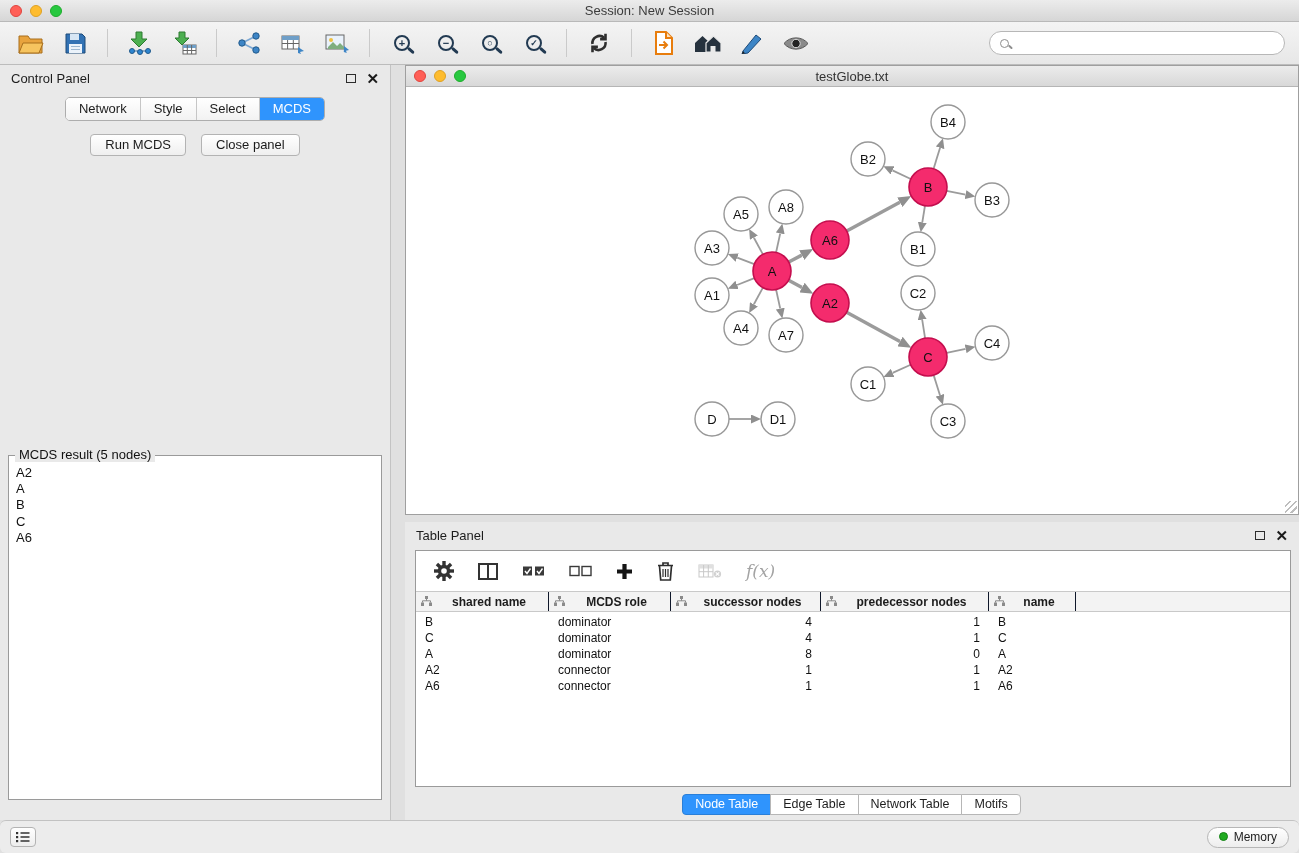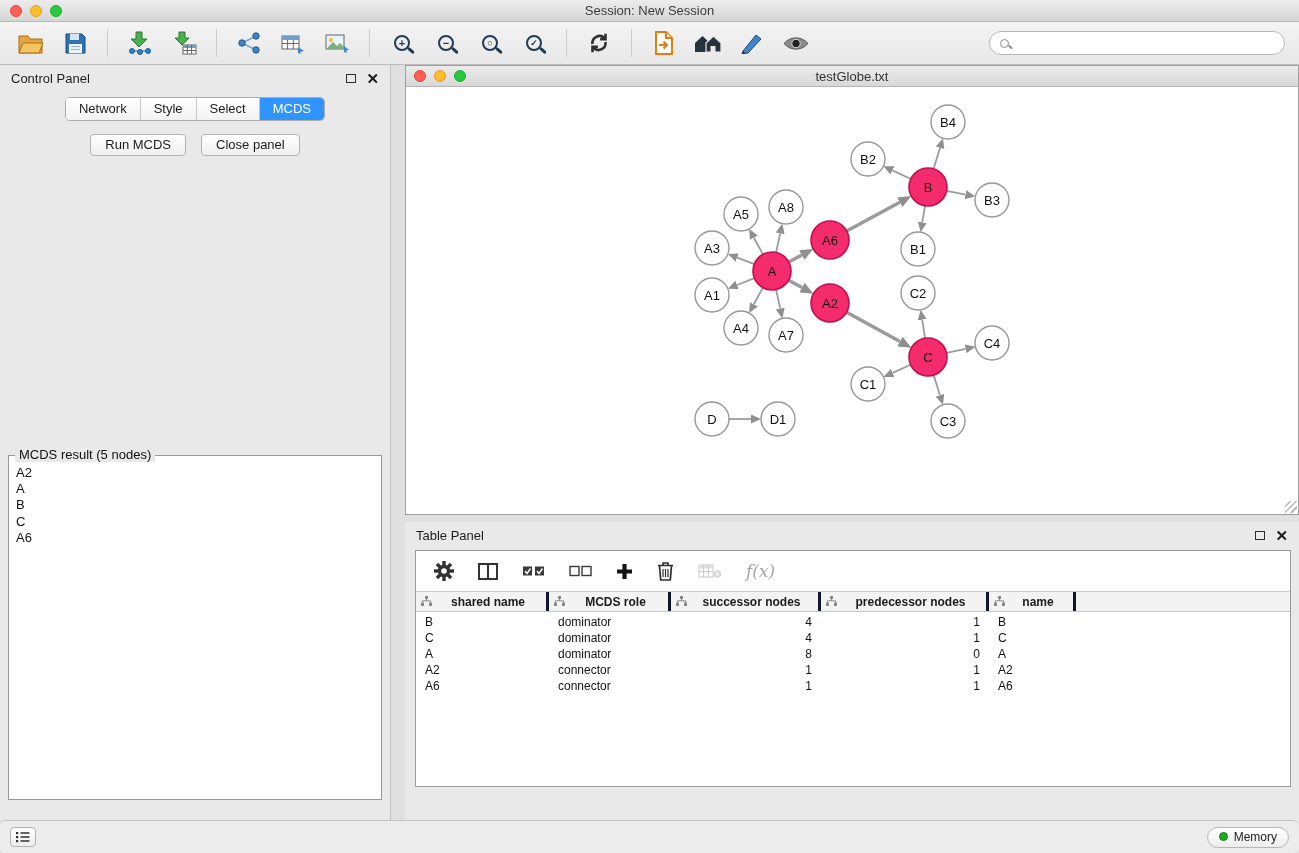--- a/index.html
+++ b/index.html
@@ -81,21 +81,21 @@
 
   
   .table-panel { position:absolute; left:405px; top:522px; width:894px; bottom:26px; background:#e9e9e9; }
   .tp-box { position:absolute; left:10px; right:8px; top:28px; bottom:40px;
     background:#fff; border:1px solid #9a9a9a; display:flex; flex-direction:column; overflow:hidden; }
   .tp-toolbar { height:40px; flex:none; display:flex; align-items:center; gap:24px; padding:0 18px; background:#fff; }
   .tt-btn { display:flex; align-items:center; justify-content:center; }
   .fx { font-family:"DejaVu Serif", serif; font-style:italic; font-size:17px; color:#a3a3a3; }
   .thead { display:flex; height:21px; flex:none; background:#f3f3f3;
     border-top:1px solid #c9c9c9; border-bottom:1px solid #c9c9c9; font-size:12px; color:#1c1c1c; }
-  .th { display:flex; align-items:center; border-right:3px solid #0f172a; padding:0 5px; gap:3px; }
+  .th { display:flex; align-items:center; border-right:1px solid #0f172a; padding:0 5px; gap:3px; }
   .th .lbl { flex:1; text-align:center; font-weight:bold; font-size:12px; }
   .th-fill { flex:1; }
   .tbody { flex:1; font-size:12px; color:#111; padding-top:2px; }
   .trow { display:flex; height:16px; align-items:center; }
   .td { padding:0 9px; white-space:nowrap; overflow:hidden; }
   .td.num { text-align:right; }
   .pill-tabs { position:absolute; bottom:12px; left:0; right:0; display:flex; justify-content:center; }
   .pill { padding:2px 12px 3px; font-size:12.5px; color:#1d1d1d; background:#fff;
     border:1px solid #b6b6b6; margin-left:-1px; }
   .pill:first-child { border-radius:4px 0 0 4px; }
@@ -561,20 +561,26 @@
           </div>
           <div class="trow">
             <div class="td" style="width: 133px;">A6</div>
             <div class="td" style="width: 122px;">connector</div>
             <div class="td num" style="width: 150px;">1</div>
             <div class="td num" style="width: 168px;">1</div>
             <div class="td" style="width: 87px;">A6</div>
           </div>
         </div>
     </div>
+    <div class="pill-tabs">
+        <div class="pill active">Node Table</div>
+        <div class="pill">Edge Table</div>
+        <div class="pill">Network Table</div>
+        <div class="pill">Motifs</div>
+      </div>
   </div>
 
   <div class="statusbar">
     <span class="sb-btn">
       <svg width="14" height="12" viewBox="0 0 14 12">
           <path d="M4.5 2h9M4.5 6h9M4.5 10h9" stroke="#333" stroke-width="1.6"></path>
           <g fill="#333">
             <rect x="0" y="1" width="2.2" height="2.2"></rect>
             <rect x="0" y="5" width="2.2" height="2.2"></rect>
             <rect x="0" y="9" width="2.2" height="2.2"></rect>

